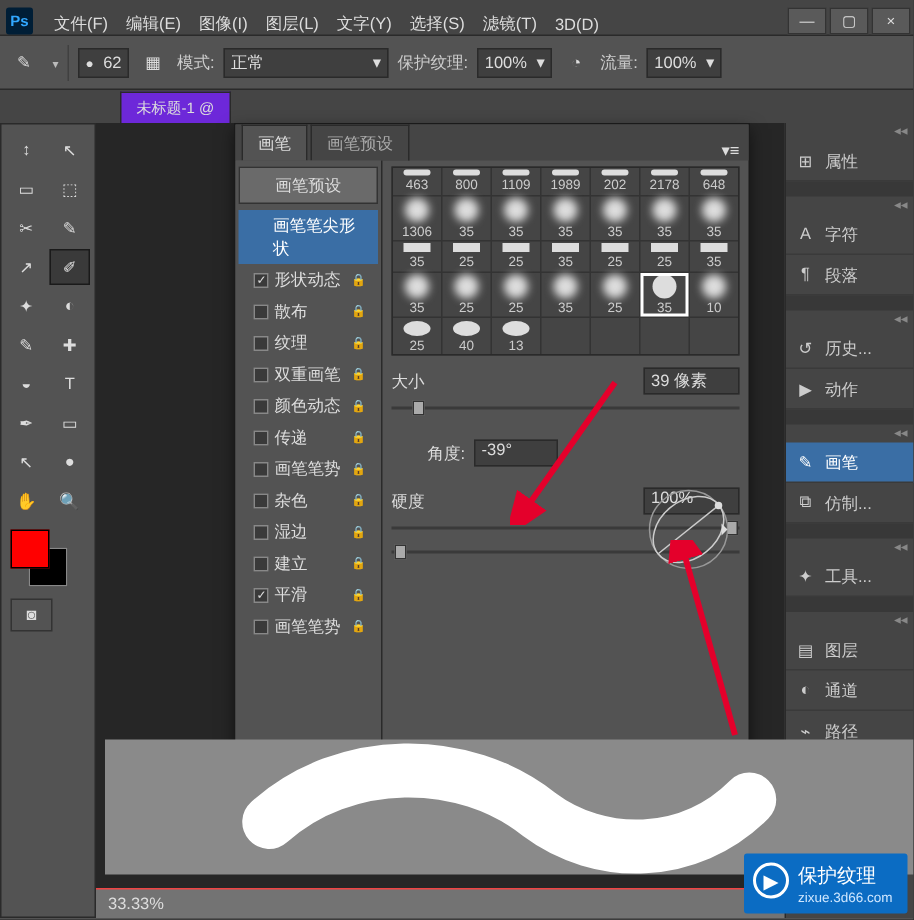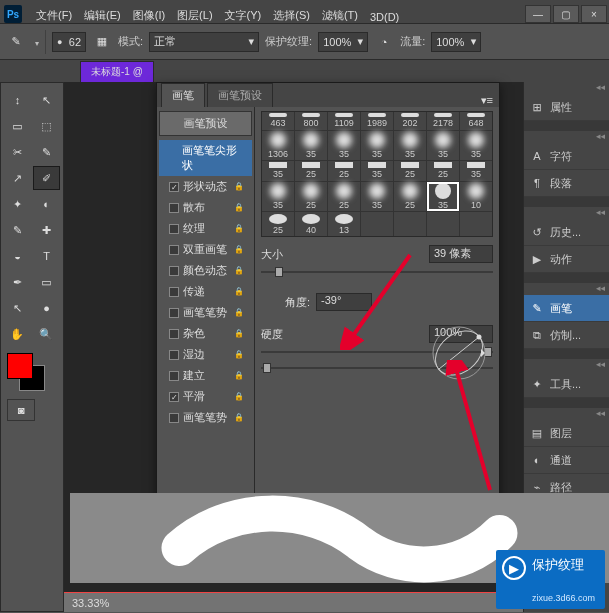--- a/index.html
+++ b/index.html
@@ -450,21 +450,21 @@
   position: absolute;
   left: 6px;
   top: 6px;
   width: 24px; height: 24px;
   border: 2px solid #fff;
   border-radius: 50%;
   display: flex;
   align-items: center;
   justify-content: center;
 }
-.watermark small { font-size: 9px; display: block; color: #cfe7ff; margin-top: 19px; }
+.watermark small { font-size: 9px; display: block; color: #cfe7ff; }
 
 .caret::after { content: "▾"; font-size: 8px; margin-left: 3px; color: #bbb; }
 </style>
 </head>
 <body>
 
 <div class="menubar">
   <div class="ps-logo">Ps</div>
   <div class="menu-item">文件(F)</div>
   <div class="menu-item">编辑(E)</div>

